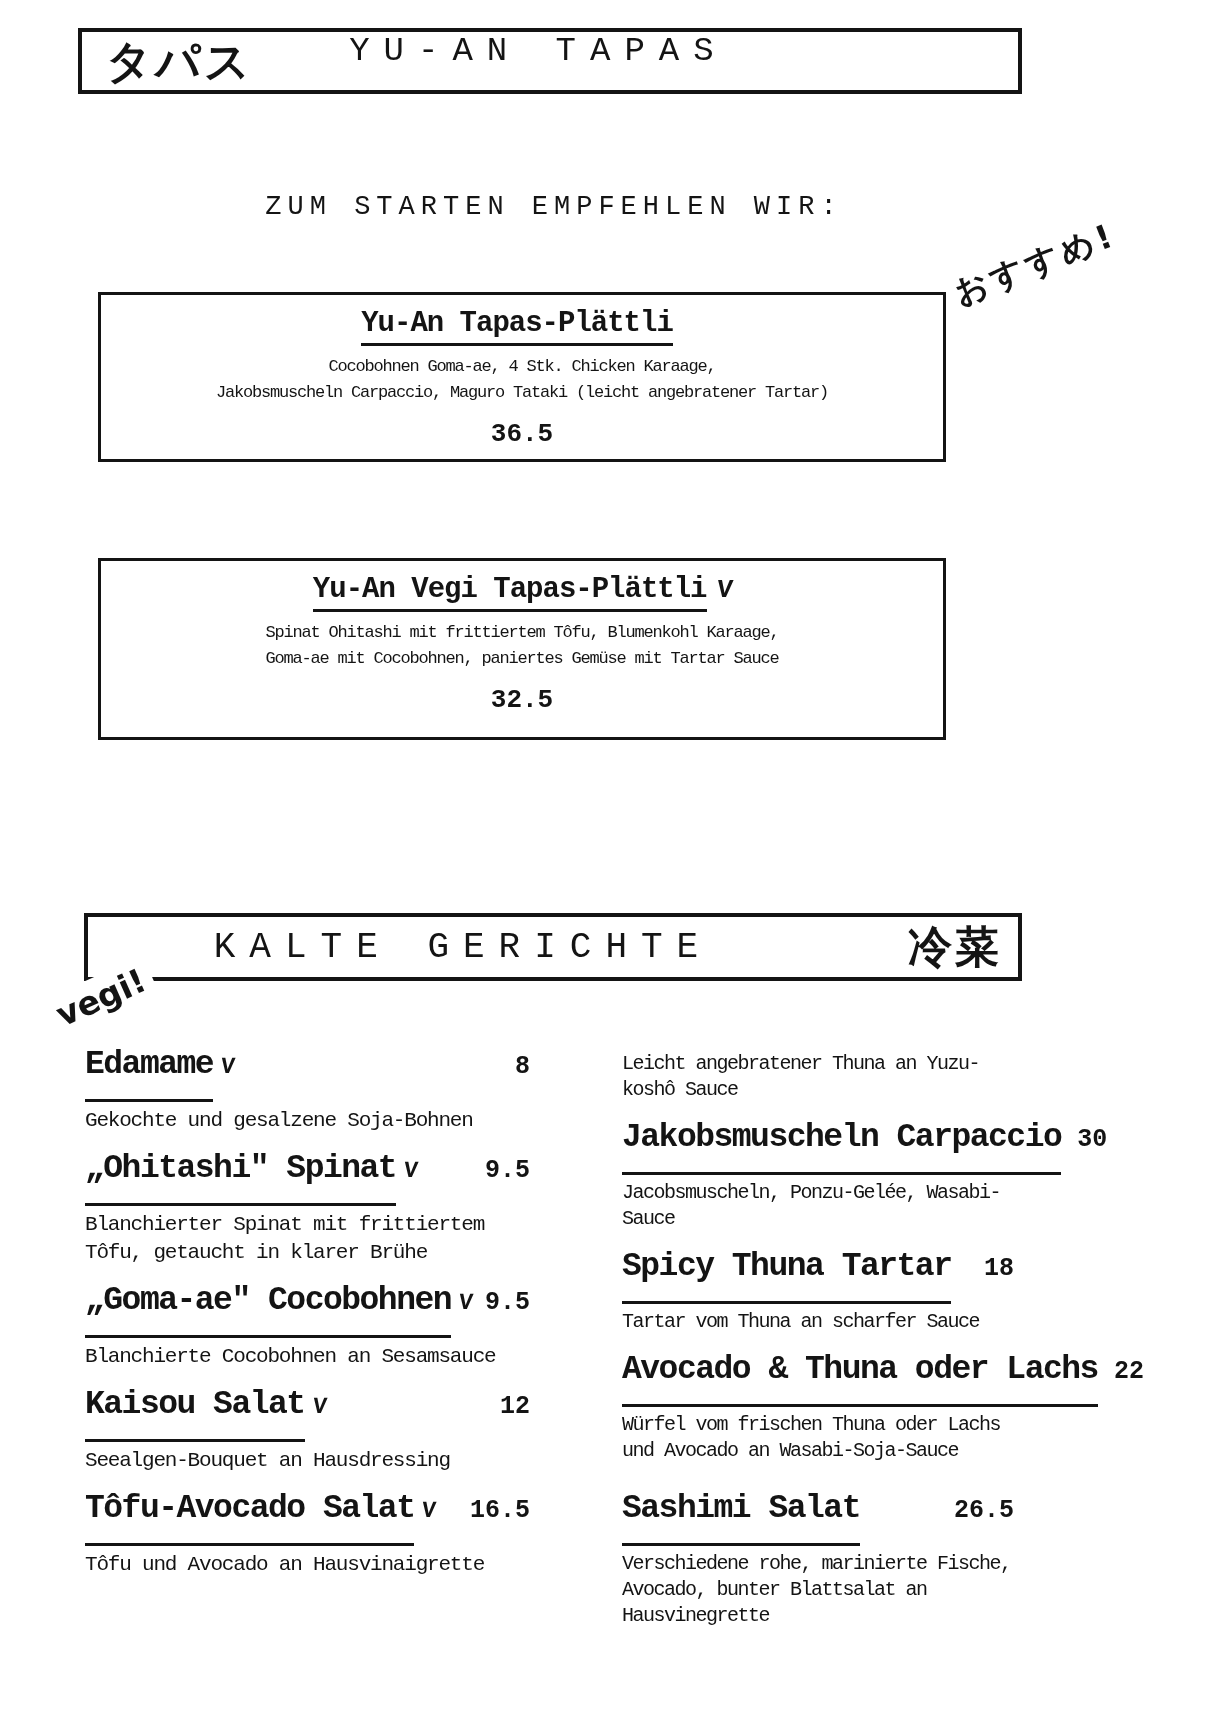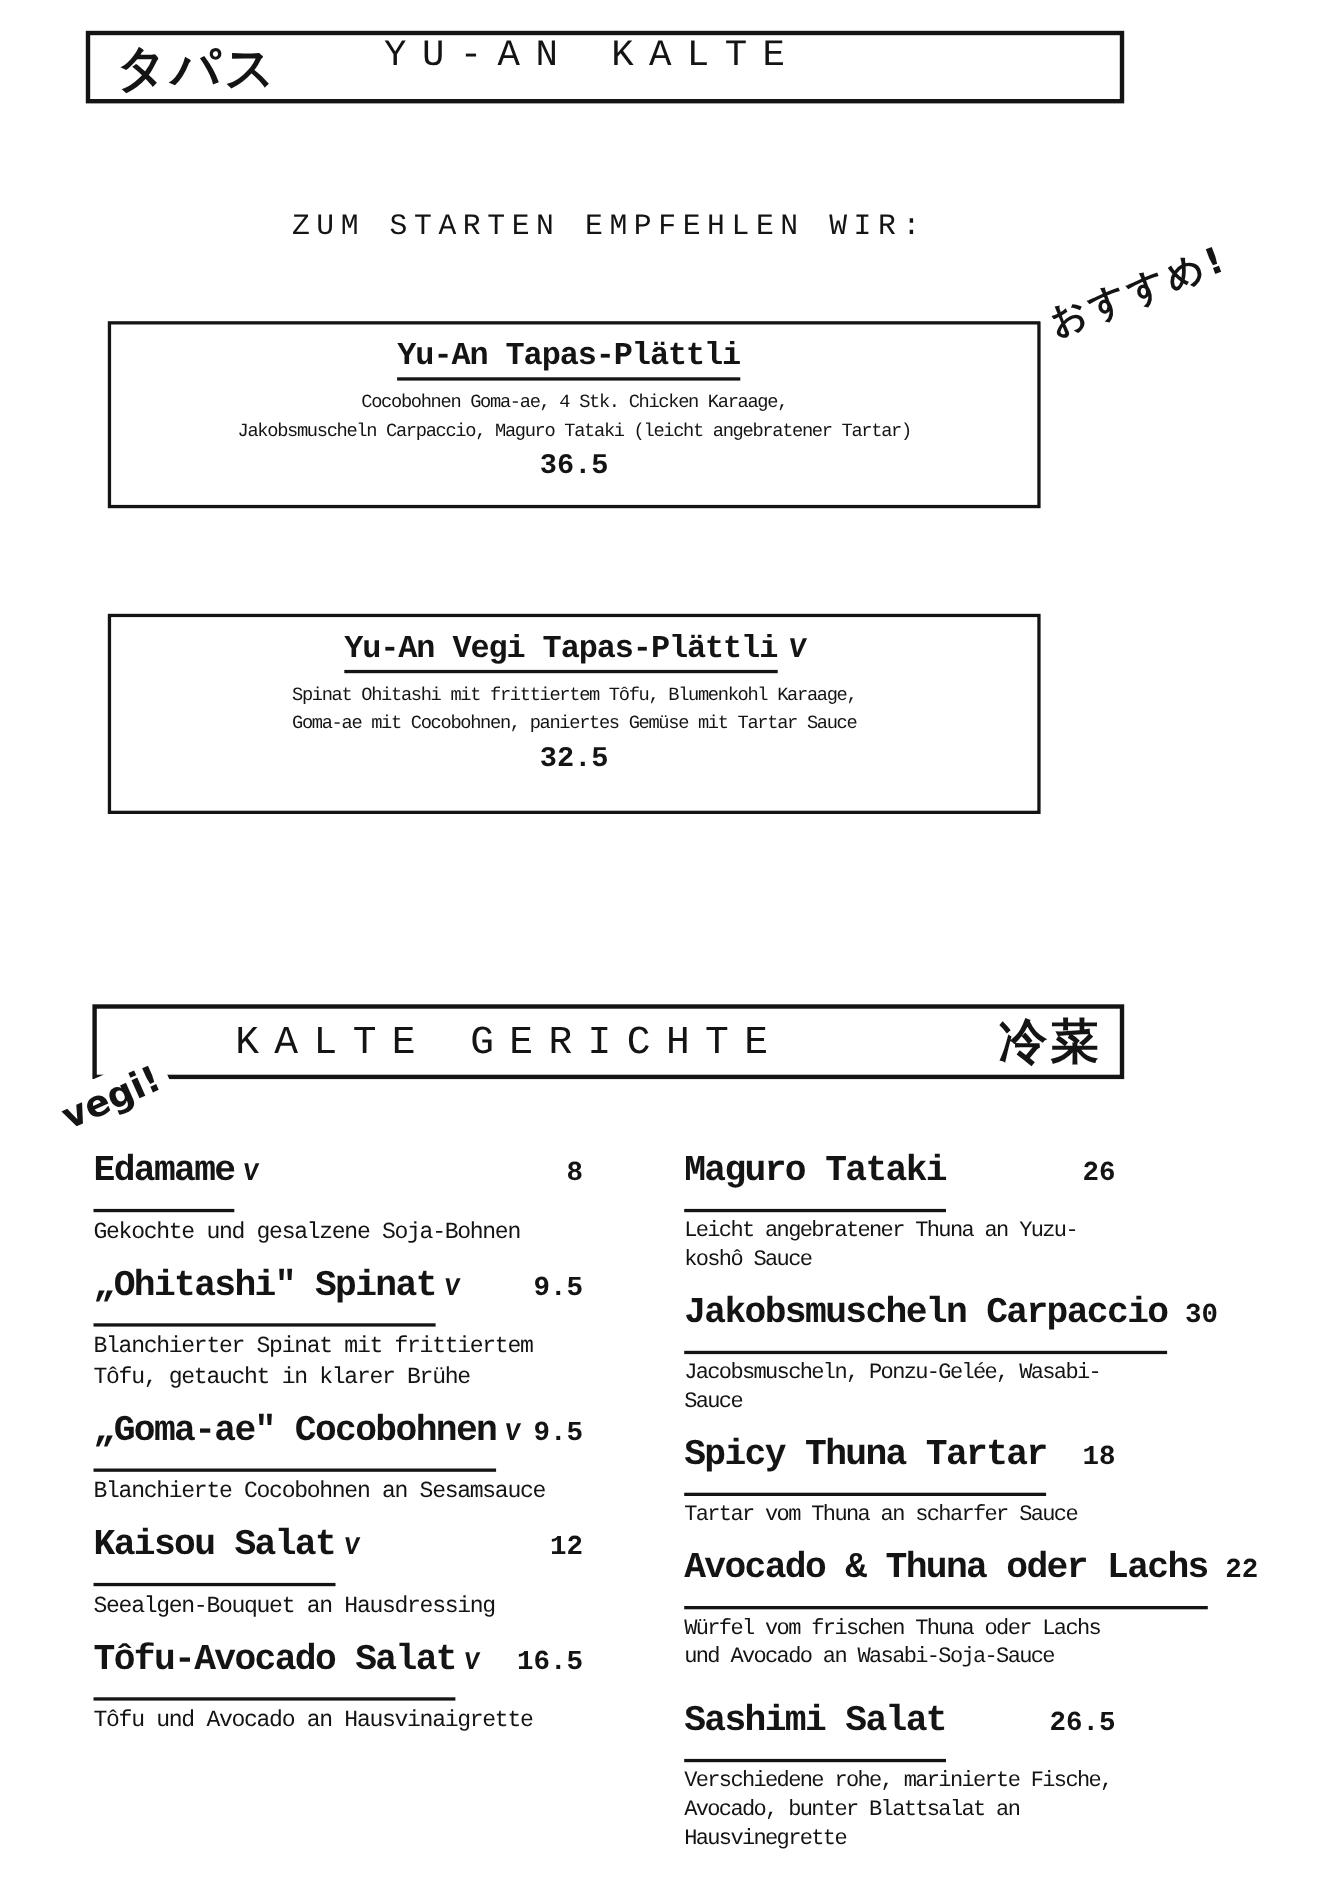--- a/index.html
+++ b/index.html
@@ -28,21 +28,21 @@
   
   .feat-box {
     position:absolute; left:98px; width:848px; border:3px solid #141414;
     text-align:center; padding-top:12px;
   }
   .feat1 { top:292px; height:170px; }
   .feat2 { top:558px; height:182px; }
   .feat-title { font-size:29px; font-weight:bold; letter-spacing:-1px; margin-bottom:14px; }
   .underlined { border-bottom:3px solid #141414; padding-bottom:3px; }
   .feat-desc { font-size:17px; letter-spacing:-1.2px; line-height:1.55; white-space:nowrap; }
-  .feat-price { font-size:26px; font-weight:bold; margin-top:1px; }
+  .feat-price { font-size:26px; font-weight:bold; margin-top:12px; }
   .vmark { margin-left:10px; font-size:26px; font-weight:bold; display:inline-block; transform:skewX(-6deg); }
 
   
   .badge {
     position:absolute; font-family:"DejaVu Sans",sans-serif; font-weight:bold;
     background:#ffffff; z-index:5; white-space:nowrap;
   }
   .badge-recommend { left:942px; top:240px; font-size:33px; transform:rotate(-21deg); padding:2px 8px; letter-spacing:4px; }
   .badge-vegi { left:46px; top:976px; font-size:33px; transform:rotate(-24deg); padding:2px 8px; }
 
@@ -72,21 +72,21 @@
   .mt  { margin-top:14px; }
   .mt2 { margin-top:26px; }
 </style>
 </head>
 <body>
 
 <div class="page">
 
   <div class="header-box">
     <span class="header-jp jpfont">タパス</span>
-    <span class="header-title">YU-AN KALTE</span>
+    <span class="header-title">YU-AN TAPAS</span>
   </div>
 
   <div class="intro">ZUM STARTEN EMPFEHLEN WIR:</div>
 
   <div class="feat-box feat1">
     <div class="feat-title">
       <span class="underlined">Yu-An Tapas-Plättli</span><span class="vmark"></span>
     </div>
     <div class="feat-desc">Cocobohnen Goma-ae, 4 Stk. Chicken Karaage,</div>
     <div class="feat-desc">Jakobsmuscheln Carpaccio, Maguro Tataki (leicht angebratener Tartar)</div>
@@ -156,25 +156,20 @@
         <span class="item-price">16.5</span>
       </div>
       <div class="item-desc">Tôfu und Avocado an Hausvinaigrette</div>
     </div>
 
   </div>
 
   <div class="col col-right">
 
     <div class="item">
-      <div class="item-head">
-        <span class="item-name">Maguro Tataki</span>
-        <span class="item-vmark"></span>
-        <span class="item-price">26</span>
-      </div>
       <div class="item-desc">Leicht angebratener Thuna an Yuzu-koshô Sauce</div>
     </div>
 
     <div class="item">
       <div class="item-head">
         <span class="item-name">Jakobsmuscheln Carpaccio</span>
         <span class="item-vmark"></span>
         <span class="item-price">30</span>
       </div>
       <div class="item-desc">Jacobsmuscheln, Ponzu-Gelée, Wasabi-Sauce</div>

